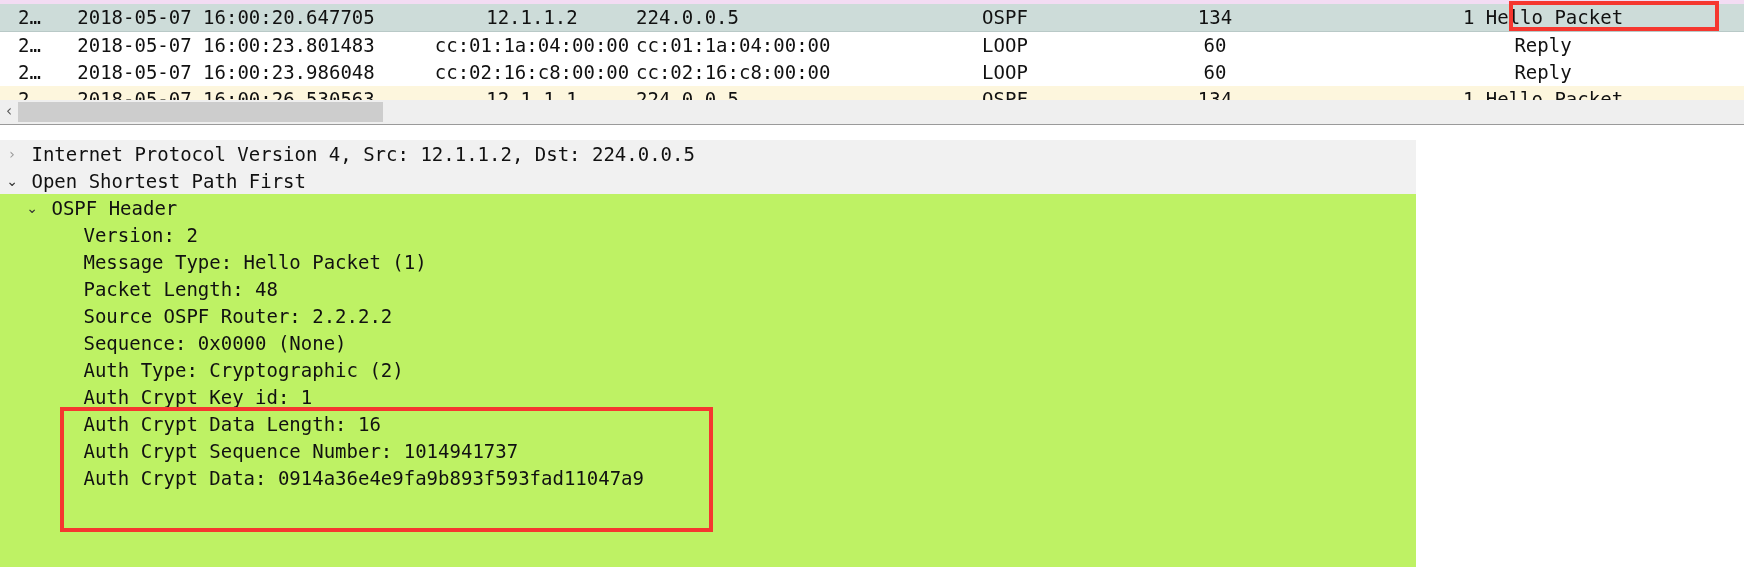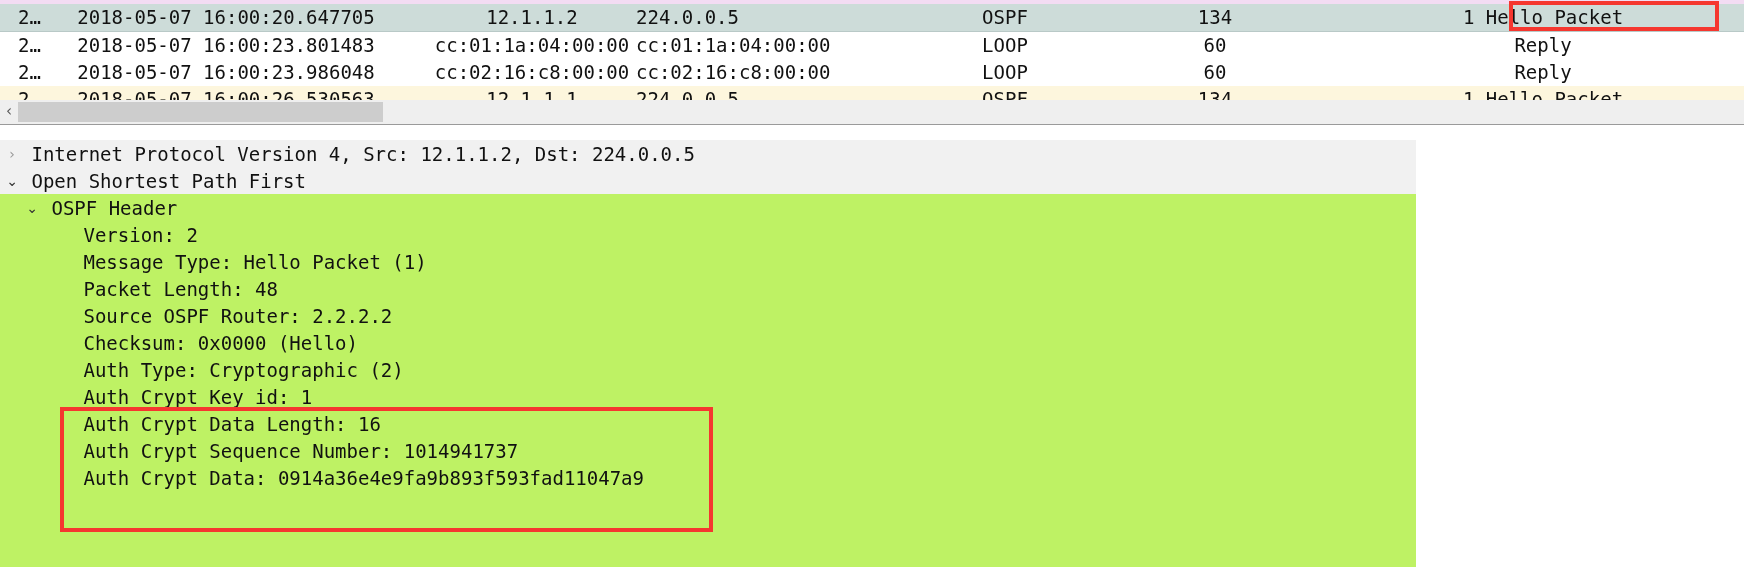--- a/index.html
+++ b/index.html
@@ -237,21 +237,21 @@
   </div>
 
   <div class="drow">
     <span class="twisty none ind2"></span>
     <span class="dlabel">Source OSPF Router: 2.2.2.2</span>
   </div>
 
 
   <div class="drow">
     <span class="twisty none ind2"></span>
-    <span class="dlabel">Checksum: 0x0000 (Hello)</span>
+    <span class="dlabel">Sequence: 0x0000 (None)</span>
   </div>
 
   <div class="drow">
     <span class="twisty none ind2"></span>
     <span class="dlabel">Auth Type: Cryptographic (2)</span>
   </div>
 
   <div class="drow">
     <span class="twisty none ind2"></span>
     <span class="dlabel">Auth Crypt Key id: 1</span>

